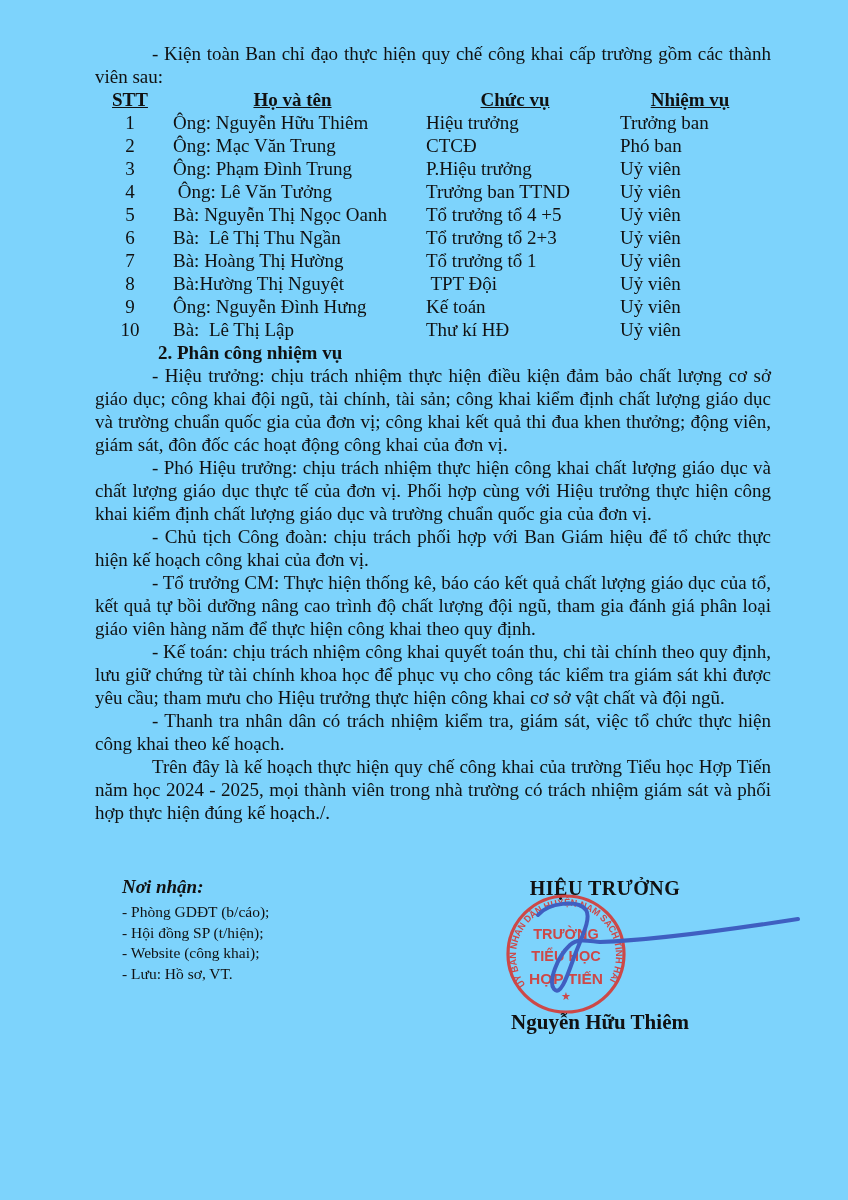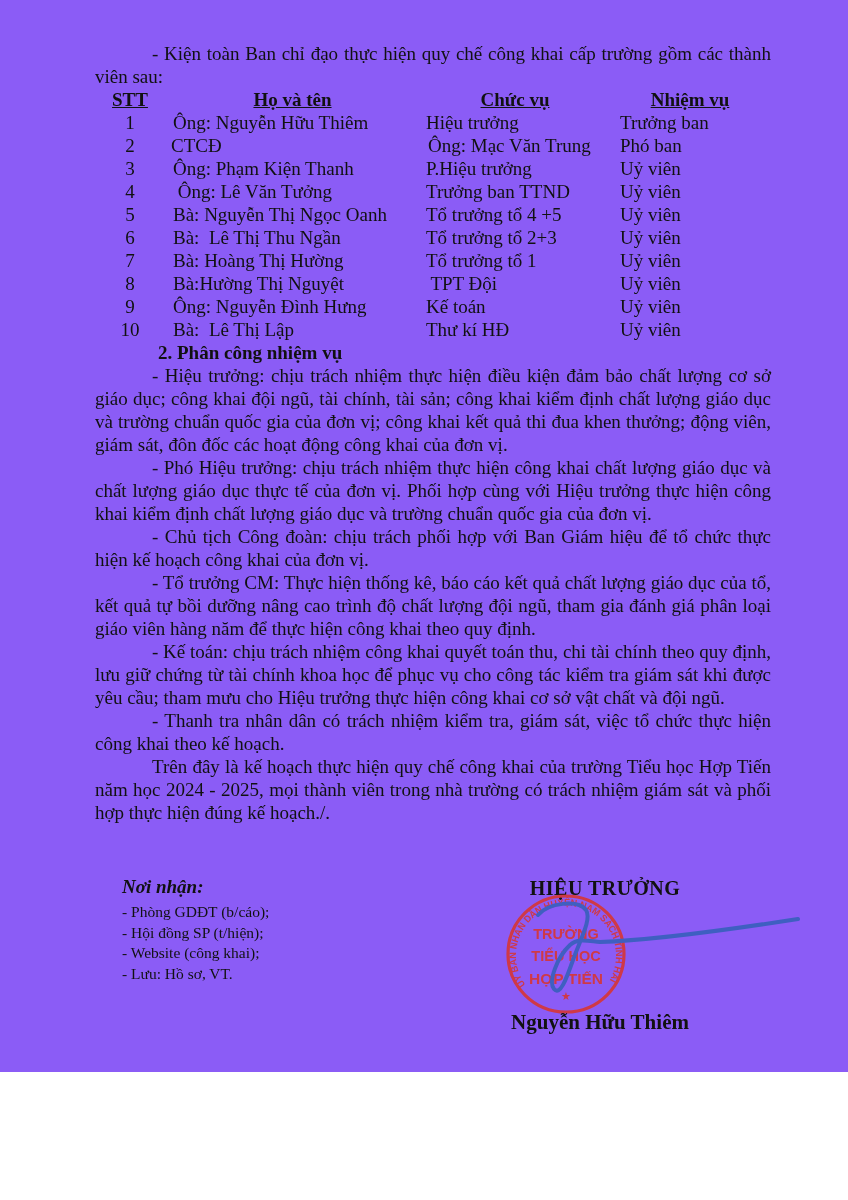--- a/index.html
+++ b/index.html
@@ -1,16 +1,16 @@
 <!DOCTYPE html>
 <html><head>
 <meta charset="utf-8">
 <style>
   html,body{margin:0;padding:0;background:#ffffff;}
-  .page{position:relative;width:848px;height:1072px;background:#8b5cf6;overflow:hidden;
+  .page{position:relative;width:848px;height:1200px;background:#7dd3fc;overflow:hidden;
         font-family:"Liberation Serif","DejaVu Serif",serif;color:#111;}
   .doc-body{position:absolute;left:95px;top:42px;width:676px;font-size:19px;line-height:23px;}
   .para{margin:0;text-align:justify;text-indent:57px;}
   .committee{display:grid;grid-template-columns:70px 255px 190px 160px;margin:0;}
   .committee .cell{height:23px;line-height:23px;white-space:pre;overflow:visible;}
   .committee .hdr{font-weight:bold;text-align:center;text-decoration:underline;}
   .committee .c-stt{text-align:center;}
   .committee .c-name{padding-left:8px;}
   .committee .c-pos{padding-left:6px;}
   .committee .c-role{padding-left:10px;}
@@ -39,26 +39,26 @@
       <div class="cell hdr">Họ và tên</div>
       <div class="cell hdr">Chức vụ</div>
       <div class="cell hdr">Nhiệm vụ</div>
 
       <div class="cell c-stt">1</div>
       <div class="cell c-name">Ông: Nguyễn Hữu Thiêm</div>
       <div class="cell c-pos">Hiệu trưởng</div>
       <div class="cell c-role">Trưởng ban</div>
 
       <div class="cell c-stt">2</div>
+      <div class="cell c-name">Ông: Mạc Văn Trung</div>
       <div class="cell c-pos">CTCĐ</div>
-      <div class="cell c-name">Ông: Mạc Văn Trung</div>
       <div class="cell c-role">Phó ban</div>
 
       <div class="cell c-stt">3</div>
-      <div class="cell c-name">Ông: Phạm Kiện Thanh</div>
+      <div class="cell c-name">Ông: Phạm Đình Trung</div>
       <div class="cell c-pos">P.Hiệu trưởng</div>
       <div class="cell c-role">Uỷ viên</div>
 
       <div class="cell c-stt">4</div>
       <div class="cell c-name"> Ông: Lê Văn Tưởng</div>
       <div class="cell c-pos">Trưởng ban TTND</div>
       <div class="cell c-role">Uỷ viên</div>
 
       <div class="cell c-stt">5</div>
       <div class="cell c-name">Bà: Nguyễn Thị Ngọc Oanh</div>

